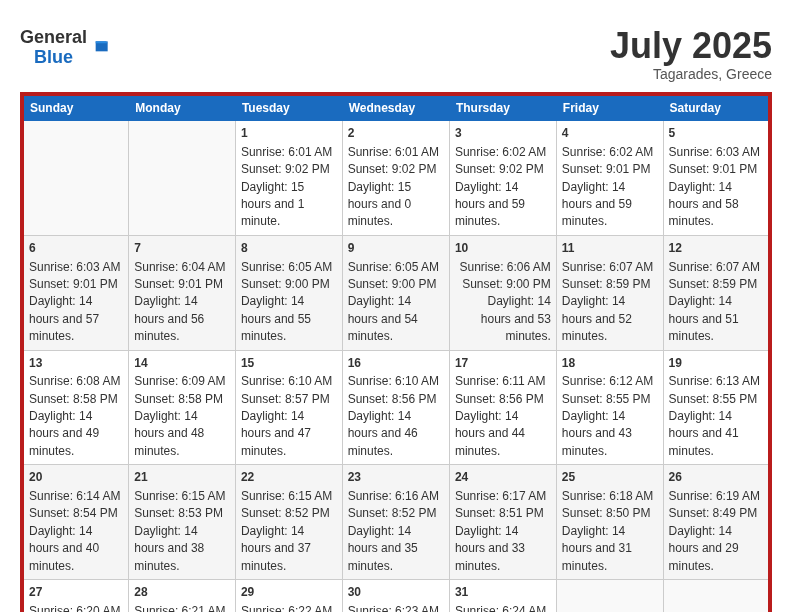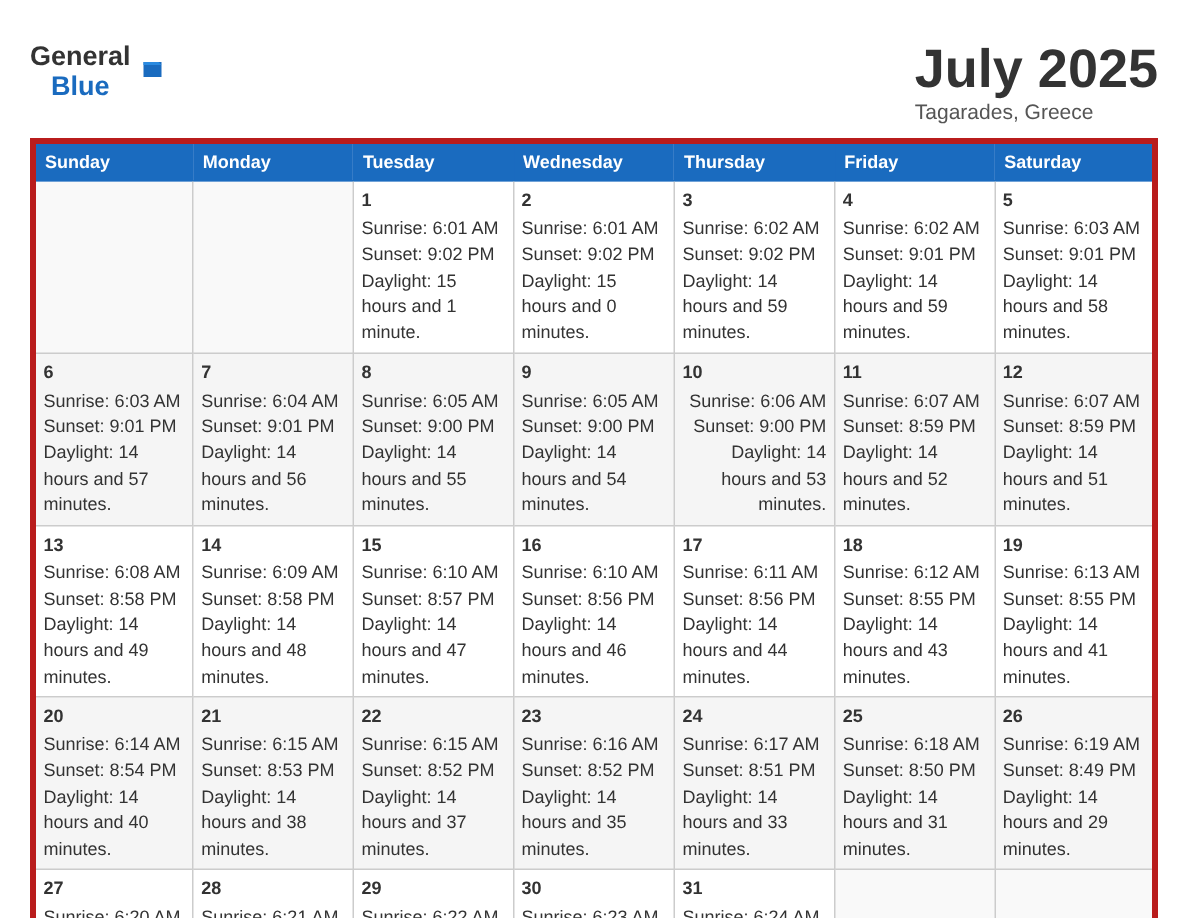--- a/index.html
+++ b/index.html
@@ -40,20 +40,21 @@
       font-weight: bold;
       color: #1a6bbf;
       text-align: center;
     }
     .logo-icon {
       width: 20px;
       height: 20px;
       margin-left: 2px;
     }
     .title-block {
+      text-align: right;
     }
     .month-title {
       font-size: 36px;
       font-weight: bold;
       color: #333;
       line-height: 1;
     }
     .location {
       font-size: 14px;
       color: #555;

